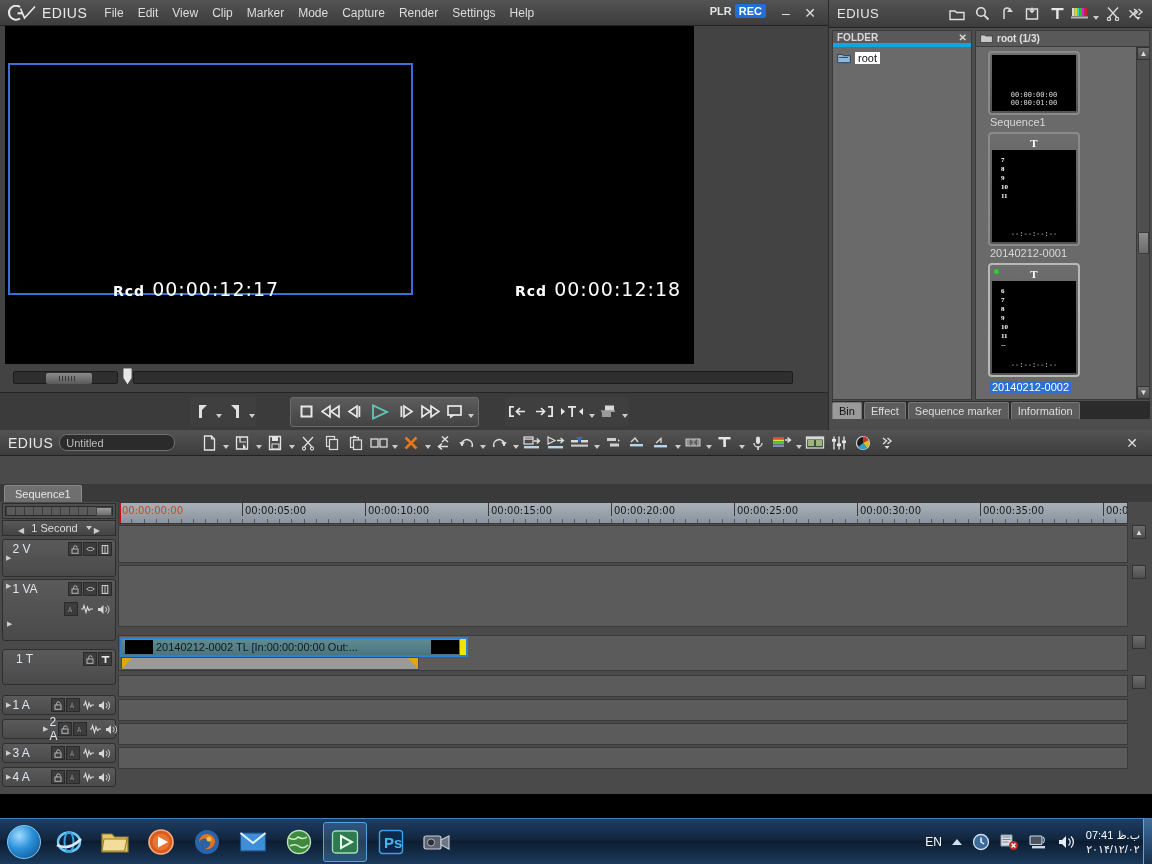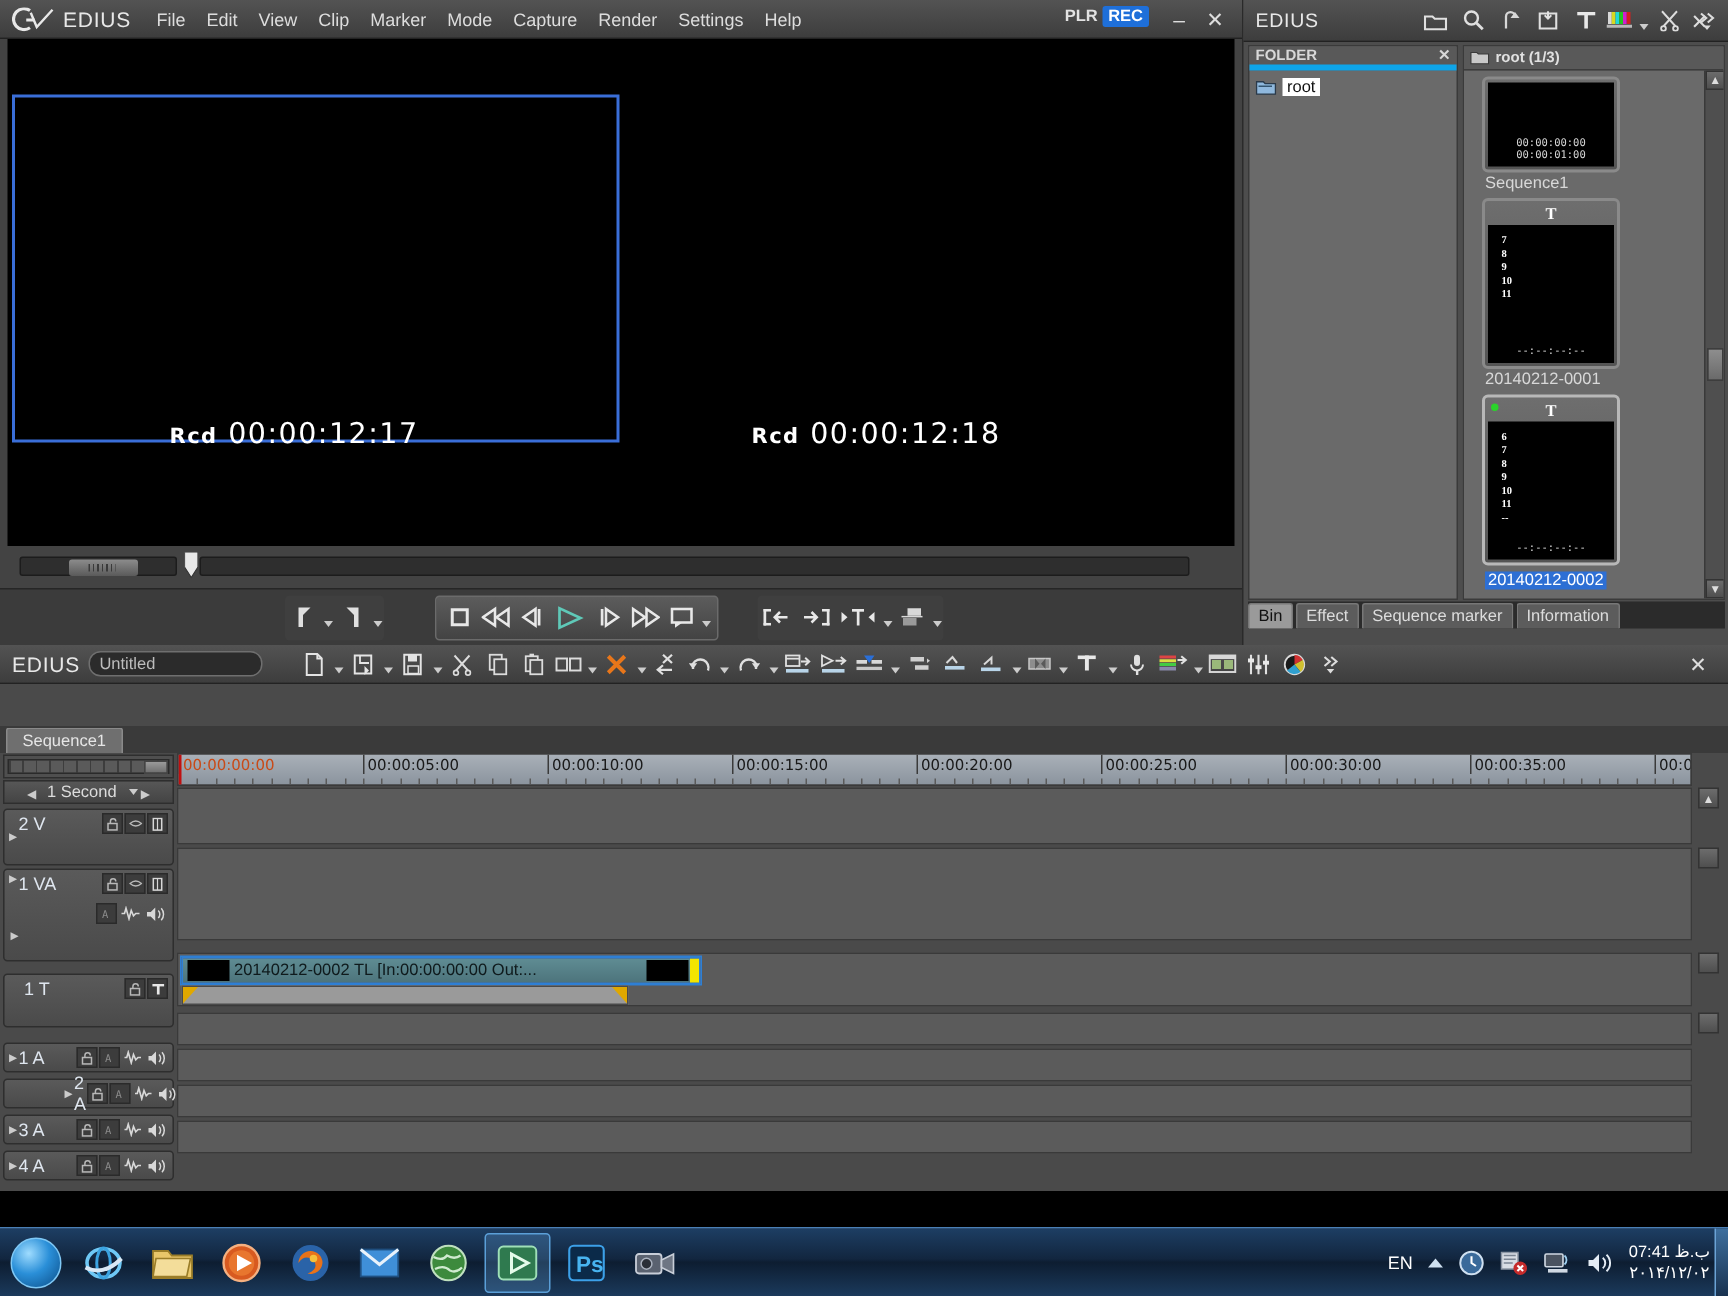--- a/index.html
+++ b/index.html
@@ -47,21 +47,21 @@
     font-weight: bold; align-items: center;
   }
   #plr-rec .plr { color: #e2e2e2; padding: 1px 3px; }
   #plr-rec .rec { color: #fff; background: #1e6fd9; padding: 1px 4px; border-radius: 2px; }
   .win-min, .win-close {
     position: absolute; top: 5px; color: #ddd; font-size: 14px;
     width: 16px; text-align: center; cursor: default;
   }
 
   #monitor {
-    position: absolute; left: 5px; top: 26px; width: 818px; height: 338px;
+    position: absolute; left: 5px; top: 26px; width: 689px; height: 338px;
     background: #000;
   }
   .mon-half { position: absolute; top: 0; width: 409px; height: 300px; }
   .mon-sel-border {
     position: absolute; left: 3px; top: 37px; width: 405px; height: 232px;
     border: 2px solid #3a6ed8;
   }
   .rcd-label {
     position: absolute; color: #fff; font-size: 19px; letter-spacing: 1px;
     white-space: nowrap; font-family: "DejaVu Sans", sans-serif;
@@ -340,21 +340,21 @@
     <div id="monitor">
 
       <div class="mon-half" style="left:0;">
         <div class="mon-sel-border"></div>
         <div class="rcd-label" style="left:108px; top:252px;">
           <span class="pfx">Rcd</span>
           <span>00:00:12:17</span>
         </div>
       </div>
 
-      <div class="mon-half" style="left:396px;">
+      <div class="mon-half" style="left:410px;">
         <div class="rcd-label" style="left:100px; top:252px;">
           <span class="pfx">Rcd</span>
           <span>00:00:12:18</span>
         </div>
       </div>
 
       <div id="mon-status">
         <span><span class="lbl">Cur</span><span class="val">00:00:00:00</span></span>
         <span><span class="lbl">In</span><span class="dim">--:--:--:--</span></span>
         <span><span class="lbl">Out</span><span class="dim">--:--:--:--</span></span>

